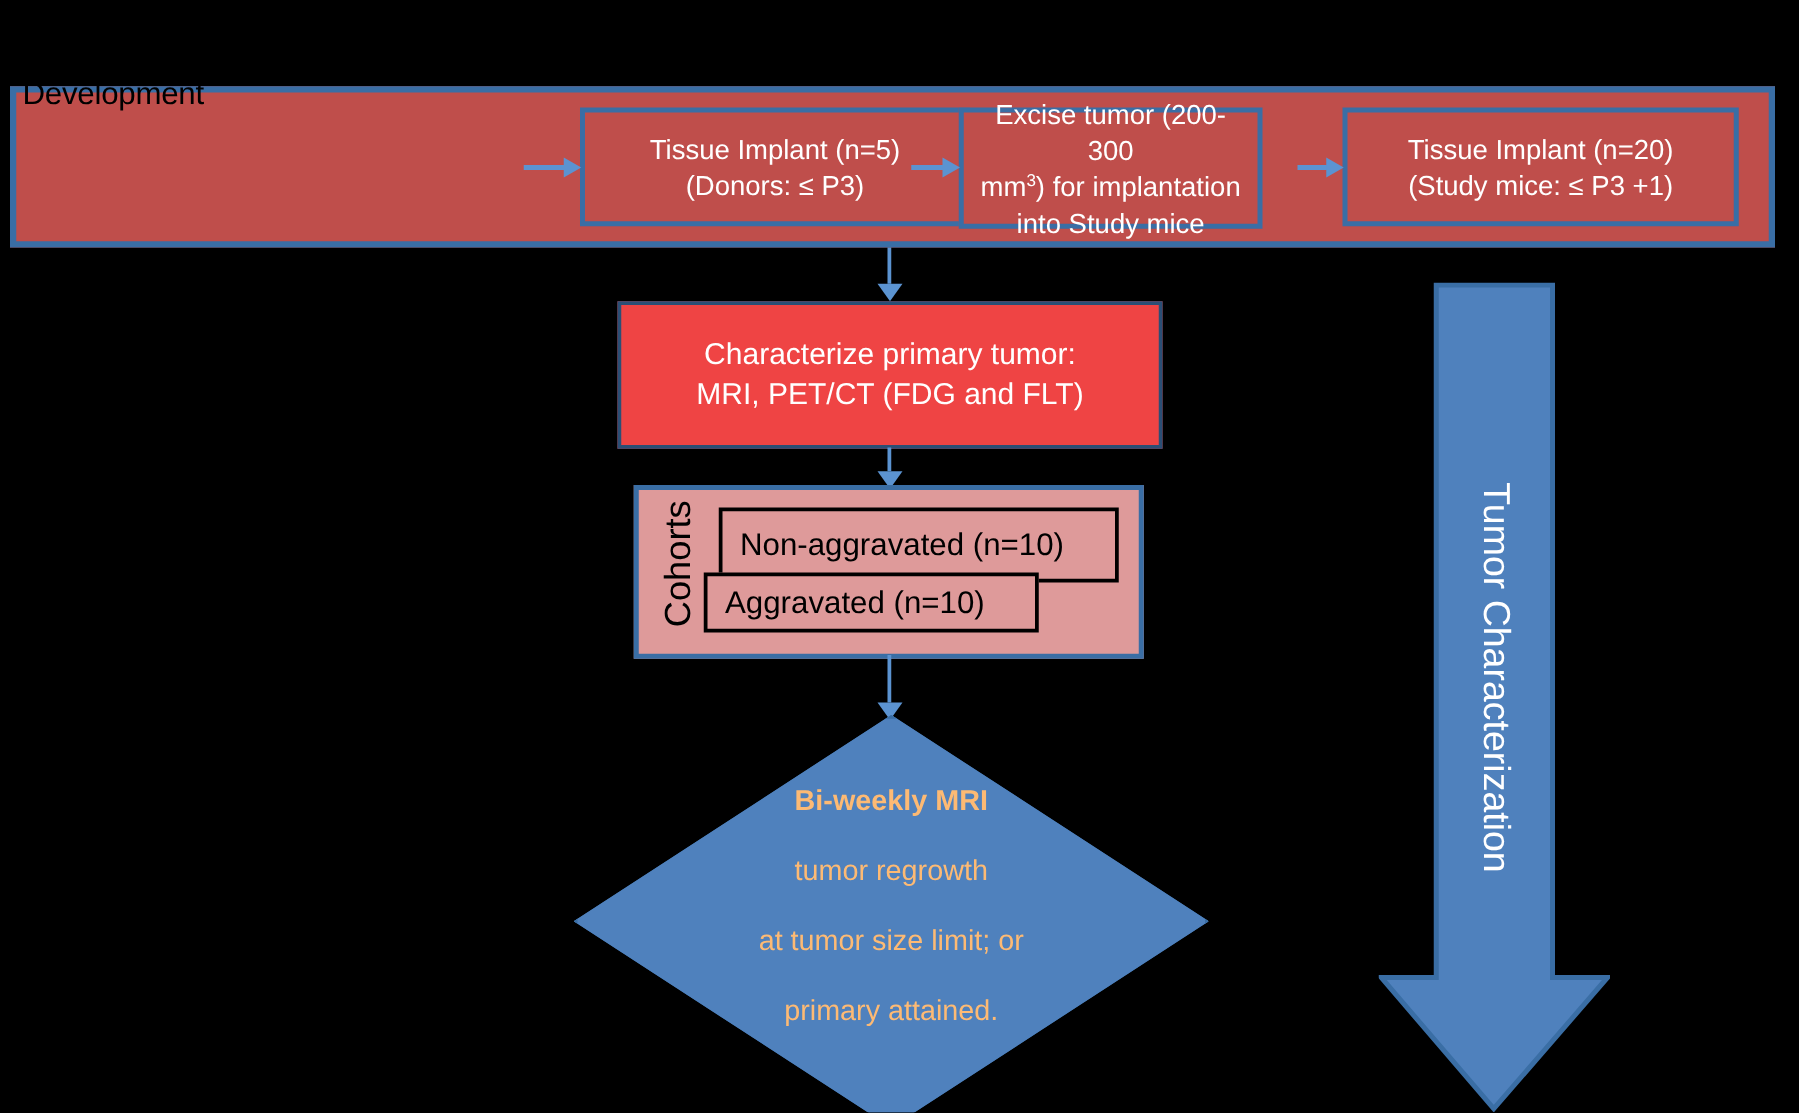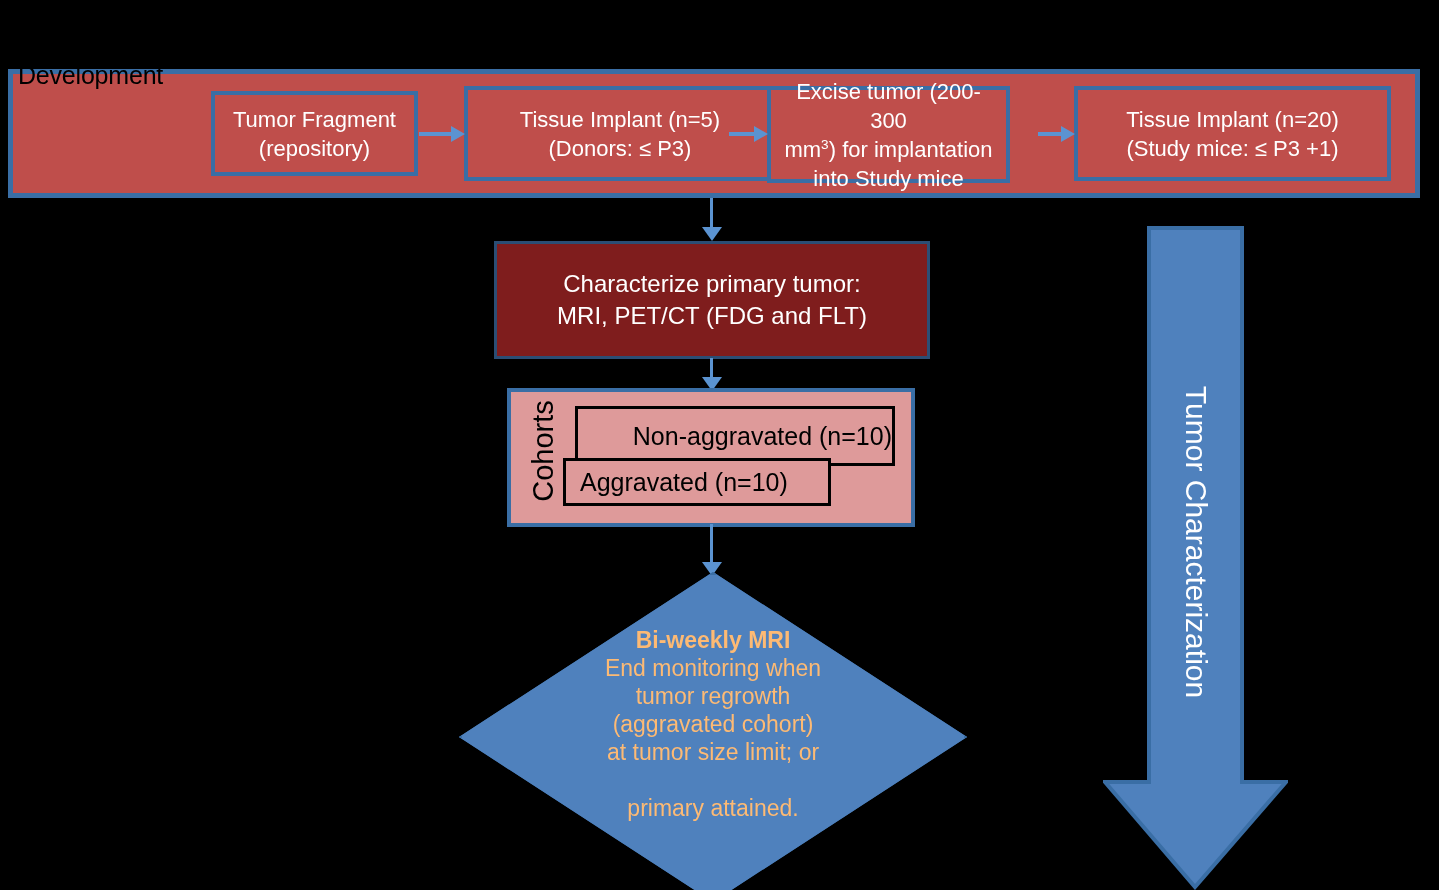--- a/index.html
+++ b/index.html
@@ -109,21 +109,21 @@
   #varrow-3 { left: 702px; top: 524px; height: 52px; }
   #varrow-3 .shaft { height: 38px; }
 
   
   #box-characterize {
     position: absolute;
     left: 494px;
     top: 241px;
     width: 436px;
     height: 118px;
-    background: #7f1d1d;
+    background: #ef4444;
     border: 3px solid #2B4E75;
     box-sizing: border-box;
     color: #FFFFFF;
     font-size: 24px;
     line-height: 32px;
     display: flex;
     align-items: center;
     justify-content: center;
     text-align: center;
   }
@@ -155,21 +155,21 @@
     position: absolute;
     background: #DE9A9A;
     border: 3px solid #000000;
     box-sizing: border-box;
     color: #000000;
     font-size: 25px;
     display: flex;
     align-items: center;
     padding-left: 14px;
   }
-  #cohort-nonagg { left: 64px; top: 14px;  width: 320px; height: 60px; justify-content: flex-end; }
+  #cohort-nonagg { left: 64px; top: 14px;  width: 320px; height: 60px; }
   #cohort-agg    { left: 52px; top: 66px;  width: 268px; height: 48px; }
 
   
   #diamond {
     position: absolute;
     left: 459px;
     top: 572px;
     width: 508px;
     height: 330px;
     background: #4F81BD;
@@ -223,26 +223,20 @@
 </style>
 </head>
 <body>
 
 <div id="canvas">
 
   <div class="banner"></div>
 
   <div class="banner-label">PDX-Tumor Development</div>
 
-  <div class="pbox" id="box-fragment">
-    <span>
-      <span>Tumor Fragment</span><br>
-      <span>(repository)</span>
-    </span>
-  </div>
 
   <div class="pbox" id="box-implant5">
     <span>
       <span>Tissue Implant (n=5)</span><br>
       <span>(Donors: ≤ P3)</span>
     </span>
   </div>
 
   <div class="pbox" id="box-excise">
     <span>
@@ -301,23 +295,23 @@
 
   <div class="varrow" id="varrow-3">
     <div class="shaft"></div>
     <div class="head"></div>
   </div>
 
   <div id="diamond-shadow"></div>
   <div id="diamond"></div>
   <div id="diamond-text">
     <span id="diamond-title">Bi-weekly MRI</span>
-    <span>End monitoring when</span><br>
+    <br>
     <span>tumor regrowth</span><br>
-    <span>(aggravated cohort)</span><br>
+    <br>
     <span>at tumor size limit; or</span><br>
     <br>
     <span>primary attained.</span>
   </div>
 
   <div id="big-arrow">
     <svg width="185" height="664" viewBox="0 0 185 664" xmlns="http://www.w3.org/2000/svg">
       <polygon points="46,2 139,2 139,556 183,556 92,661 2,556 46,556" fill="#4F81BD" stroke="#3A6EA5" stroke-width="4" stroke-linejoin="miter"></polygon>
     </svg>
     <div id="big-arrow-label">Tumor Characterization</div>

